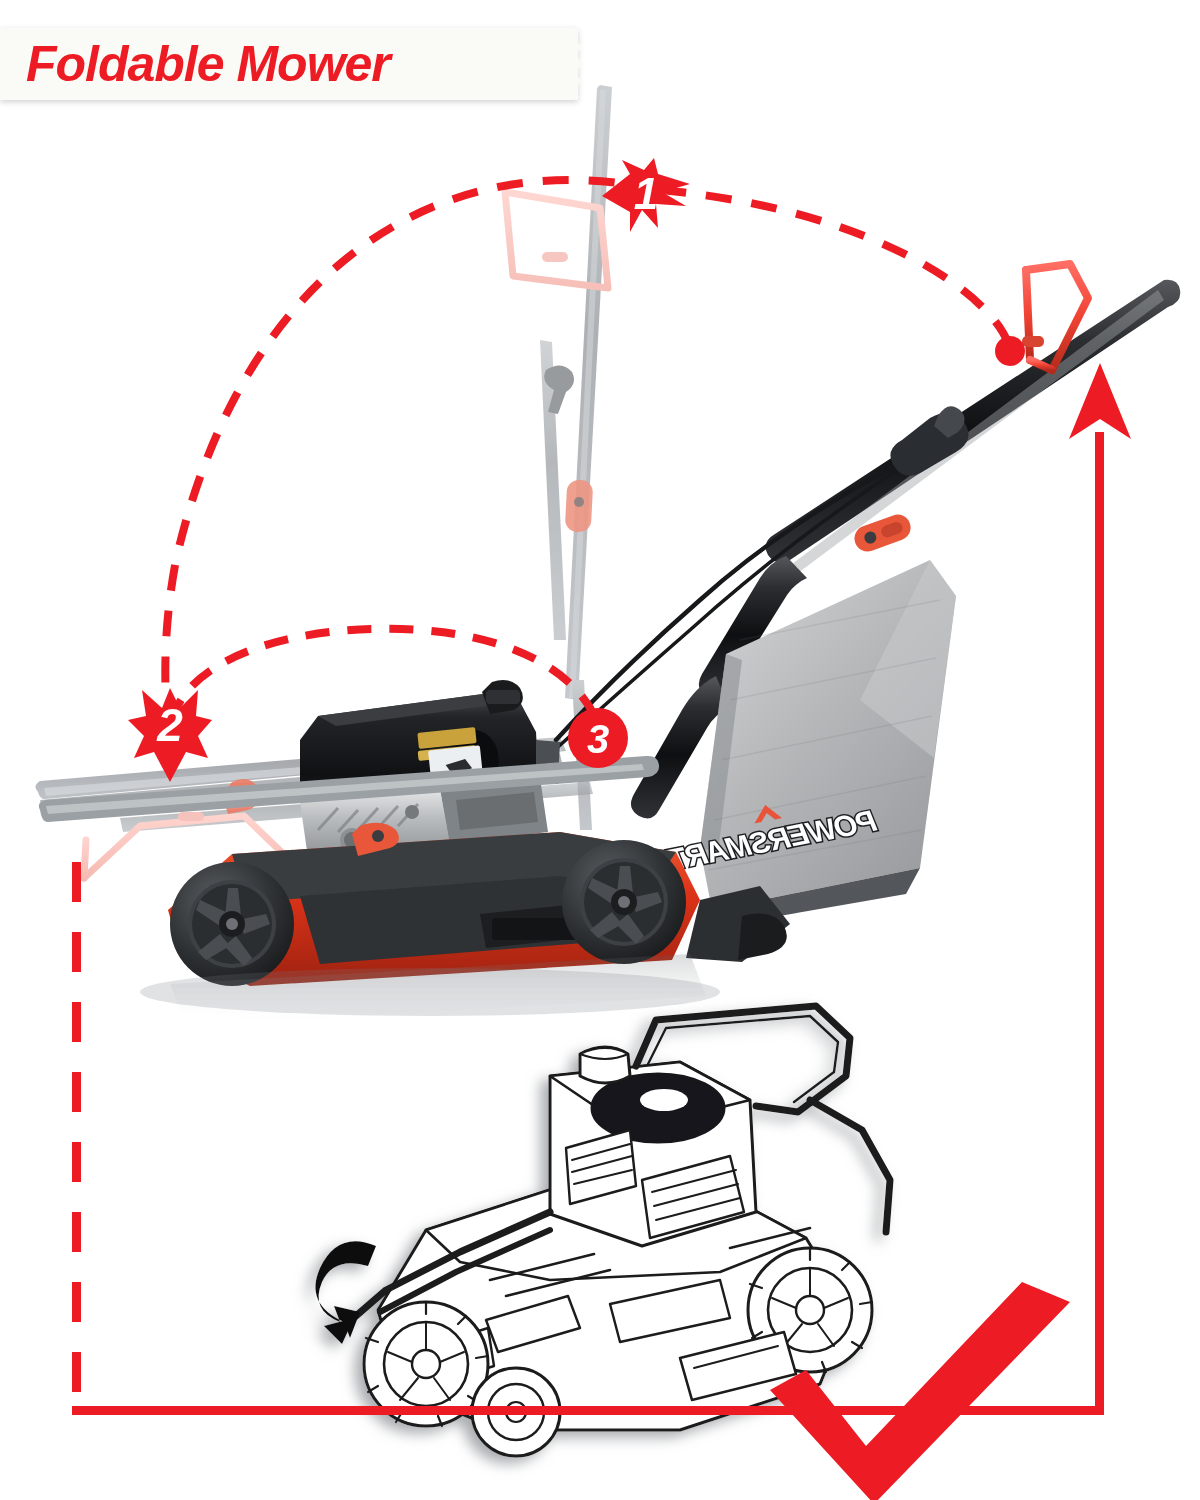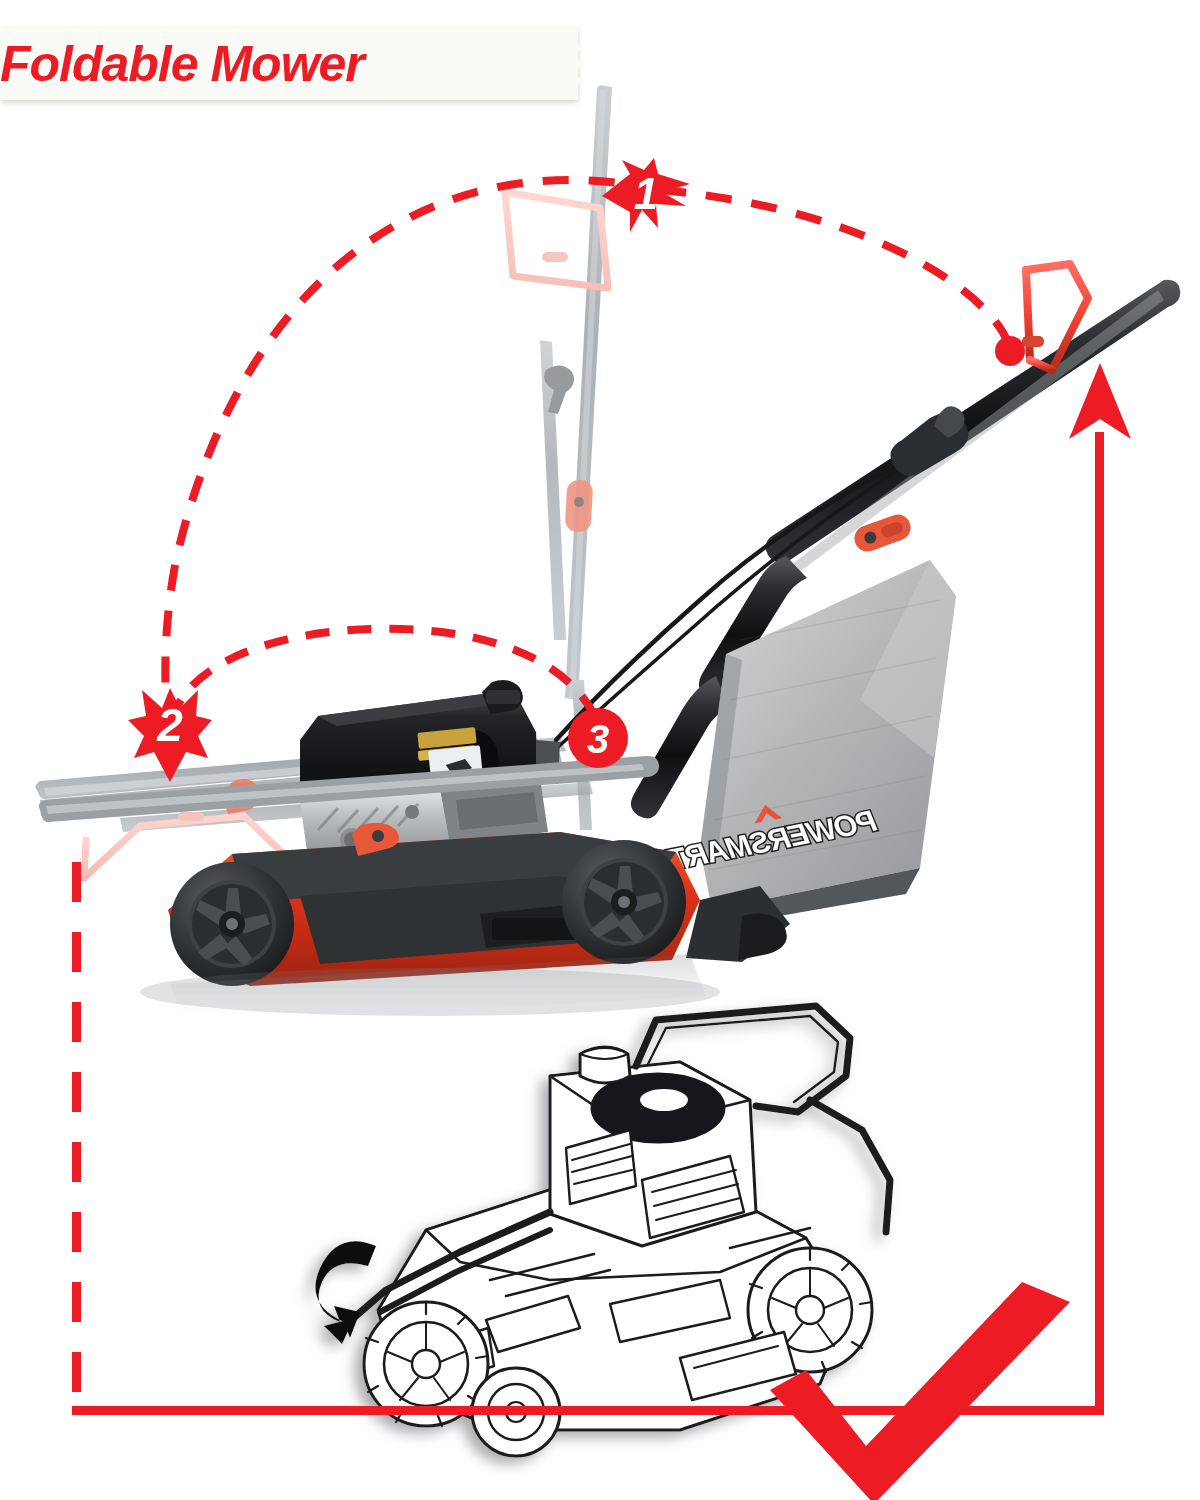--- a/index.html
+++ b/index.html
@@ -19,21 +19,21 @@
     display:flex;align-items:center;
     z-index:40;
   }
   #title-banner::after{
     content:"";position:absolute;right:-10px;top:0;width:22px;height:72px;
     background:#fafaf7;
     clip-path:polygon(0 0,60% 4%,35% 16%,75% 26%,40% 38%,80% 50%,38% 62%,72% 74%,34% 86%,62% 96%,0 100%);
   }
   #title-text{
     font-size:50px;font-weight:bold;font-style:italic;color:#ED1C24;
-    letter-spacing:-1px;white-space:nowrap;line-height:1;
+    letter-spacing:-1px;margin-left:26px;white-space:nowrap;line-height:1;
   }
 
   
   #frame-left{
     position:absolute;left:72px;top:862px;width:9px;height:552px;z-index:30;
     background:repeating-linear-gradient(to bottom,#ED1C24 0 40px,rgba(0,0,0,0) 40px 70px);
   }
   #frame-bottom{
     position:absolute;left:72px;top:1406px;width:1032px;height:9px;background:#ED1C24;z-index:30;
   }

